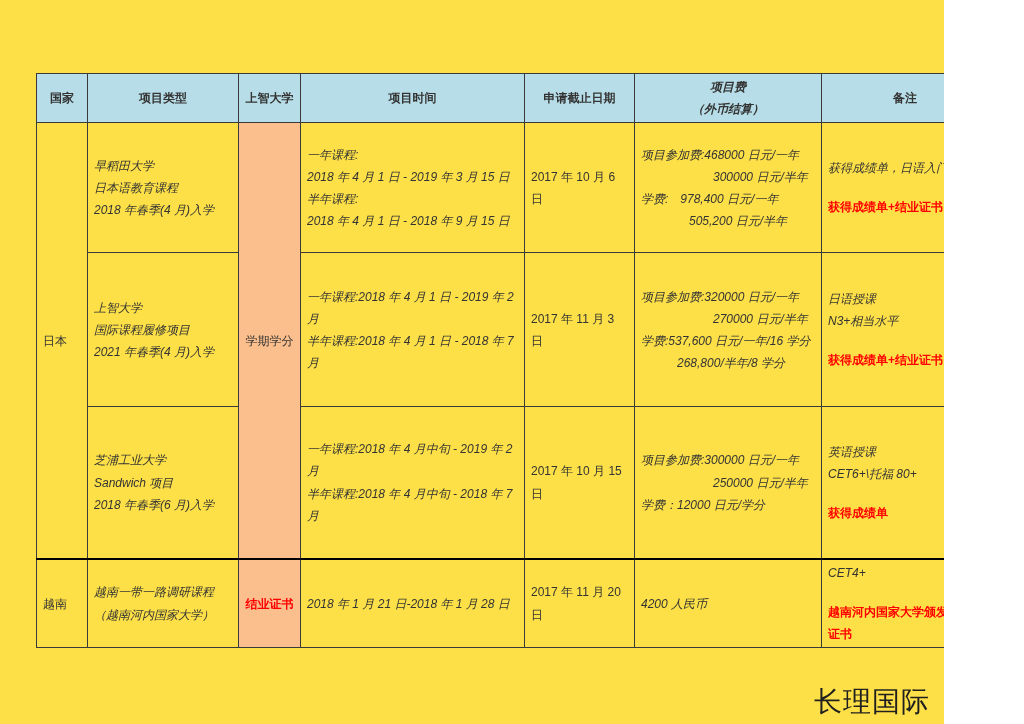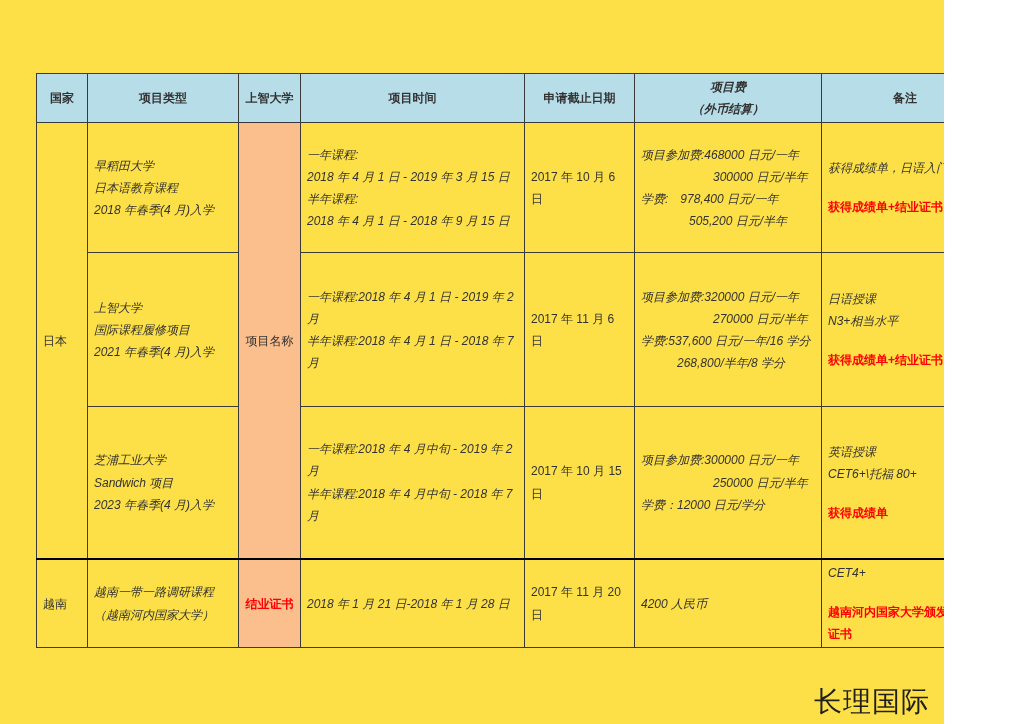--- a/index.html
+++ b/index.html
@@ -87,56 +87,56 @@
 （外币结算）</th>
           <th>备注</th>
         </tr>
       </thead>
       <tbody>
         <tr class="r1">
           <td class="center" rowspan="3">日本</td>
           <td class="left name-cell pre">早稻田大学
 日本语教育课程
 2018 年春季(4 月)入学</td>
-          <td class="type-cell" rowspan="3">项目名称</td>
+          <td class="type-cell" rowspan="3">学期学分</td>
           <td class="left time-left pre">一年课程:
 2018 年 4 月 1 日 - 2019 年 3 月 15 日
 半年课程:
 2018 年 4 月 1 日 - 2018 年 9 月 15 日</td>
           <td class="center">2017 年 10 月 6 日</td>
           <td class="left fee-cell pre">项目参加费:468000 日元/一年
 　　　　　　300000 日元/半年
 学费:　978,400 日元/一年
 　　　　505,200 日元/半年</td>
           <td class="left remark-cell">
             <div class="pre">获得成绩单，日语入门水平</div>
             <div class="red-bold">获得成绩单+结业证书</div>
           </td>
         </tr>
         <tr class="r2">
           <td class="left name-cell pre">上智大学
 国际课程履修项目
 2021 年春季(4 月)入学</td>
           <td class="center pre">一年课程:2018 年 4 月 1 日 - 2019 年 2 月
 半年课程:2018 年 4 月 1 日 - 2018 年 7 月</td>
-          <td class="center">2017 年 11 月 6 日</td>
+          <td class="center">2017 年 11 月 3 日</td>
           <td class="left fee-cell pre">项目参加费:320000 日元/一年
 　　　　　　270000 日元/半年
 学费:537,600 日元/一年/16 学分
 　　　268,800/半年/8 学分</td>
           <td class="left remark-cell">
             <div class="pre">日语授课
 N3+相当水平</div>
             <div class="red-bold">获得成绩单+结业证书</div>
           </td>
         </tr>
         <tr class="r3">
           <td class="left name-cell pre">芝浦工业大学
 Sandwich 项目
-2023 年春季(4 月)入学</td>
+2018 年春季(6 月)入学</td>
           <td class="center pre">一年课程:2018 年 4 月中旬 - 2019 年 2 月
 半年课程:2018 年 4 月中旬 - 2018 年 7 月</td>
           <td class="center">2017 年 10 月 15 日</td>
           <td class="left fee-cell pre">项目参加费:300000 日元/一年
 　　　　　　250000 日元/半年
 学费：12000 日元/学分</td>
           <td class="left remark-cell">
             <div class="pre">英语授课
 CET6+\托福 80+</div>
             <div class="red-bold">获得成绩单</div>

